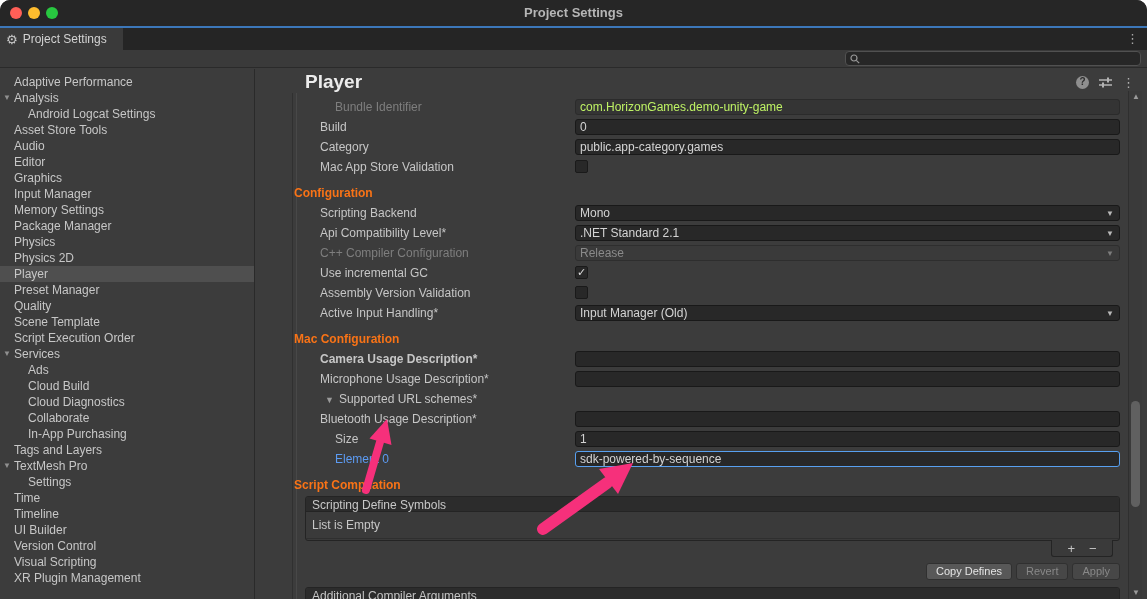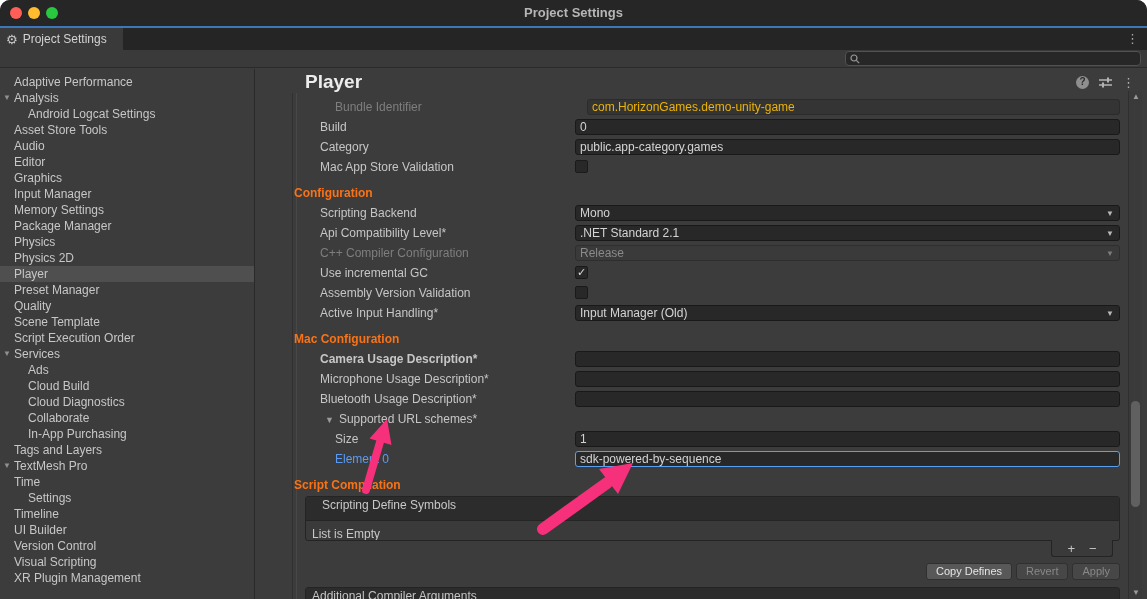--- a/index.html
+++ b/index.html
@@ -46,33 +46,33 @@
   .prow{position:relative;height:20px;}
   .prow.sect{height:26px;}
   .seclabel{position:absolute;left:9px;bottom:3px;font-size:12px;font-weight:bold;color:#f97316;}
   .plabel{display:inline-block;line-height:20px;font-size:12px;color:#c6c6c6;white-space:nowrap;}
   .plabel.dis{color:#7e7e7e;}
   .ftri{font-size:9px;color:#9a9a9a;margin-right:5px;}
   .tfield,.dfield{position:absolute;left:290px;right:0;top:2px;height:16px;background:#282828;
                   border:1px solid #191919;border-radius:3px;font-size:12px;color:#d4d4d4;
                   padding:0 4px;line-height:13px;display:flex;align-items:center;}
   .dfield{justify-content:space-between;cursor:default;}
-  .tfield.disf{background:#343434;border-color:#2b2b2b;color:#eab308;margin-left:12px;}
+  .tfield.disf{background:#343434;border-color:#2b2b2b;color:#bef264;}
   .dfield.disf{background:#3a3a3a;border-color:#2e2e2e;color:#8a8a8a;}
   .caret{font-size:8px;color:#b8b8b8;margin-right:1px;}
   .dfield.disf .caret{color:#7c7c7c;}
   .cbox{position:absolute;left:290px;top:3px;width:13px;height:13px;background:#282828;
         border:1px solid #1a1a1a;border-radius:2px;}
   .cbox.on::after{content:"✓";position:absolute;left:1px;top:-1px;font-size:11px;color:#dcdcdc;}
   .fval{overflow:hidden;white-space:nowrap;}
   
   .definebox{position:absolute;left:20px;right:27px;top:427px;height:45px;border:1px solid #242424;
              border-radius:3px;background:#3a3a3a;overflow:hidden;}
-  .definehdr{height:24px;background:#2c2c2c;border-bottom:1px solid #242424;color:#c8c8c8;
-             font-size:12px;line-height:16px;padding-left:16px;}
+  .definehdr{height:15px;background:#2c2c2c;border-bottom:1px solid #242424;color:#c8c8c8;
+             font-size:12px;line-height:16px;padding-left:6px;}
   .defineempty{height:27px;color:#c8c8c8;font-size:12px;line-height:27px;padding-left:6px;border-bottom:1px solid #2f2f2f;}
   .pmfooter{position:absolute;right:34px;top:471px;width:62px;height:17px;background:#3a3a3a;
             border:1px solid #242424;border-top:none;border-radius:0 0 3px 3px;
             display:flex;align-items:center;justify-content:center;gap:14px;}
   .pmbtn{color:#c6c6c6;font-size:13px;line-height:1;cursor:default;}
   .btnrow{position:absolute;right:27px;top:494px;display:flex;gap:4px;}
   .ubtn{height:17px;padding:0 9px;font-size:11px;line-height:15px;border-radius:3px;border:1px solid #303030;
         background:#585858;color:#e4e4e4;cursor:default;}
   .ubtn.dis{background:#474747;color:#888888;}
   .bottombox{position:absolute;left:20px;right:27px;top:518px;height:60px;border:1px solid #242424;
@@ -190,24 +190,24 @@
         <span class="lbl" style="left: 28px;">In-App Purchasing</span>
       </div>
       <div class="side-item">
         <span class="lbl" style="left: 14px;">Tags and Layers</span>
       </div>
       <div class="side-item">
         <span class="tri">▼</span>
         <span class="lbl" style="left: 14px;">TextMesh Pro</span>
       </div>
       <div class="side-item">
+        <span class="lbl" style="left: 28px;">Settings</span>
+      </div>
+      <div class="side-item">
         <span class="lbl" style="left: 14px;">Time</span>
-      </div>
-      <div class="side-item">
-        <span class="lbl" style="left: 28px;">Settings</span>
       </div>
       <div class="side-item">
         <span class="lbl" style="left: 14px;">Timeline</span>
       </div>
       <div class="side-item">
         <span class="lbl" style="left: 14px;">UI Builder</span>
       </div>
       <div class="side-item">
         <span class="lbl" style="left: 14px;">Version Control</span>
       </div>
@@ -271,24 +271,24 @@
           </div></div>
         <div class="prow sect">
           <span class="seclabel">Mac Configuration</span>
         </div>
         <div class="prow"><span class="plabel" style="padding-left: 35px; font-weight: bold;">Camera Usage Description*</span><div class="tfield">
             <span class="fval"></span>
           </div></div>
         <div class="prow"><span class="plabel" style="padding-left: 35px;">Microphone Usage Description*</span><div class="tfield">
             <span class="fval"></span>
           </div></div>
+        <div class="prow"><span class="plabel" style="padding-left: 40px;"><span class="ftri">▼</span><span>Supported URL schemes*</span></span></div>
         <div class="prow"><span class="plabel" style="padding-left: 35px;">Bluetooth Usage Description*</span><div class="tfield">
             <span class="fval"></span>
           </div></div>
-        <div class="prow"><span class="plabel" style="padding-left: 40px;"><span class="ftri">▼</span><span>Supported URL schemes*</span></span></div>
         <div class="prow"><span class="plabel" style="padding-left: 50px;">Size</span><div class="tfield">
             <span class="fval">1</span>
           </div></div>
         <div class="prow"><span class="plabel" style="padding-left: 50px; color: rgb(92, 155, 243);">Element 0</span><div class="tfield" style="border-color: rgb(88, 160, 240);">
             <span class="fval">sdk-powered-by-sequence</span>
           </div></div>
         <div class="prow sect">
           <span class="seclabel">Script Compilation</span>
         </div>
       </div>

